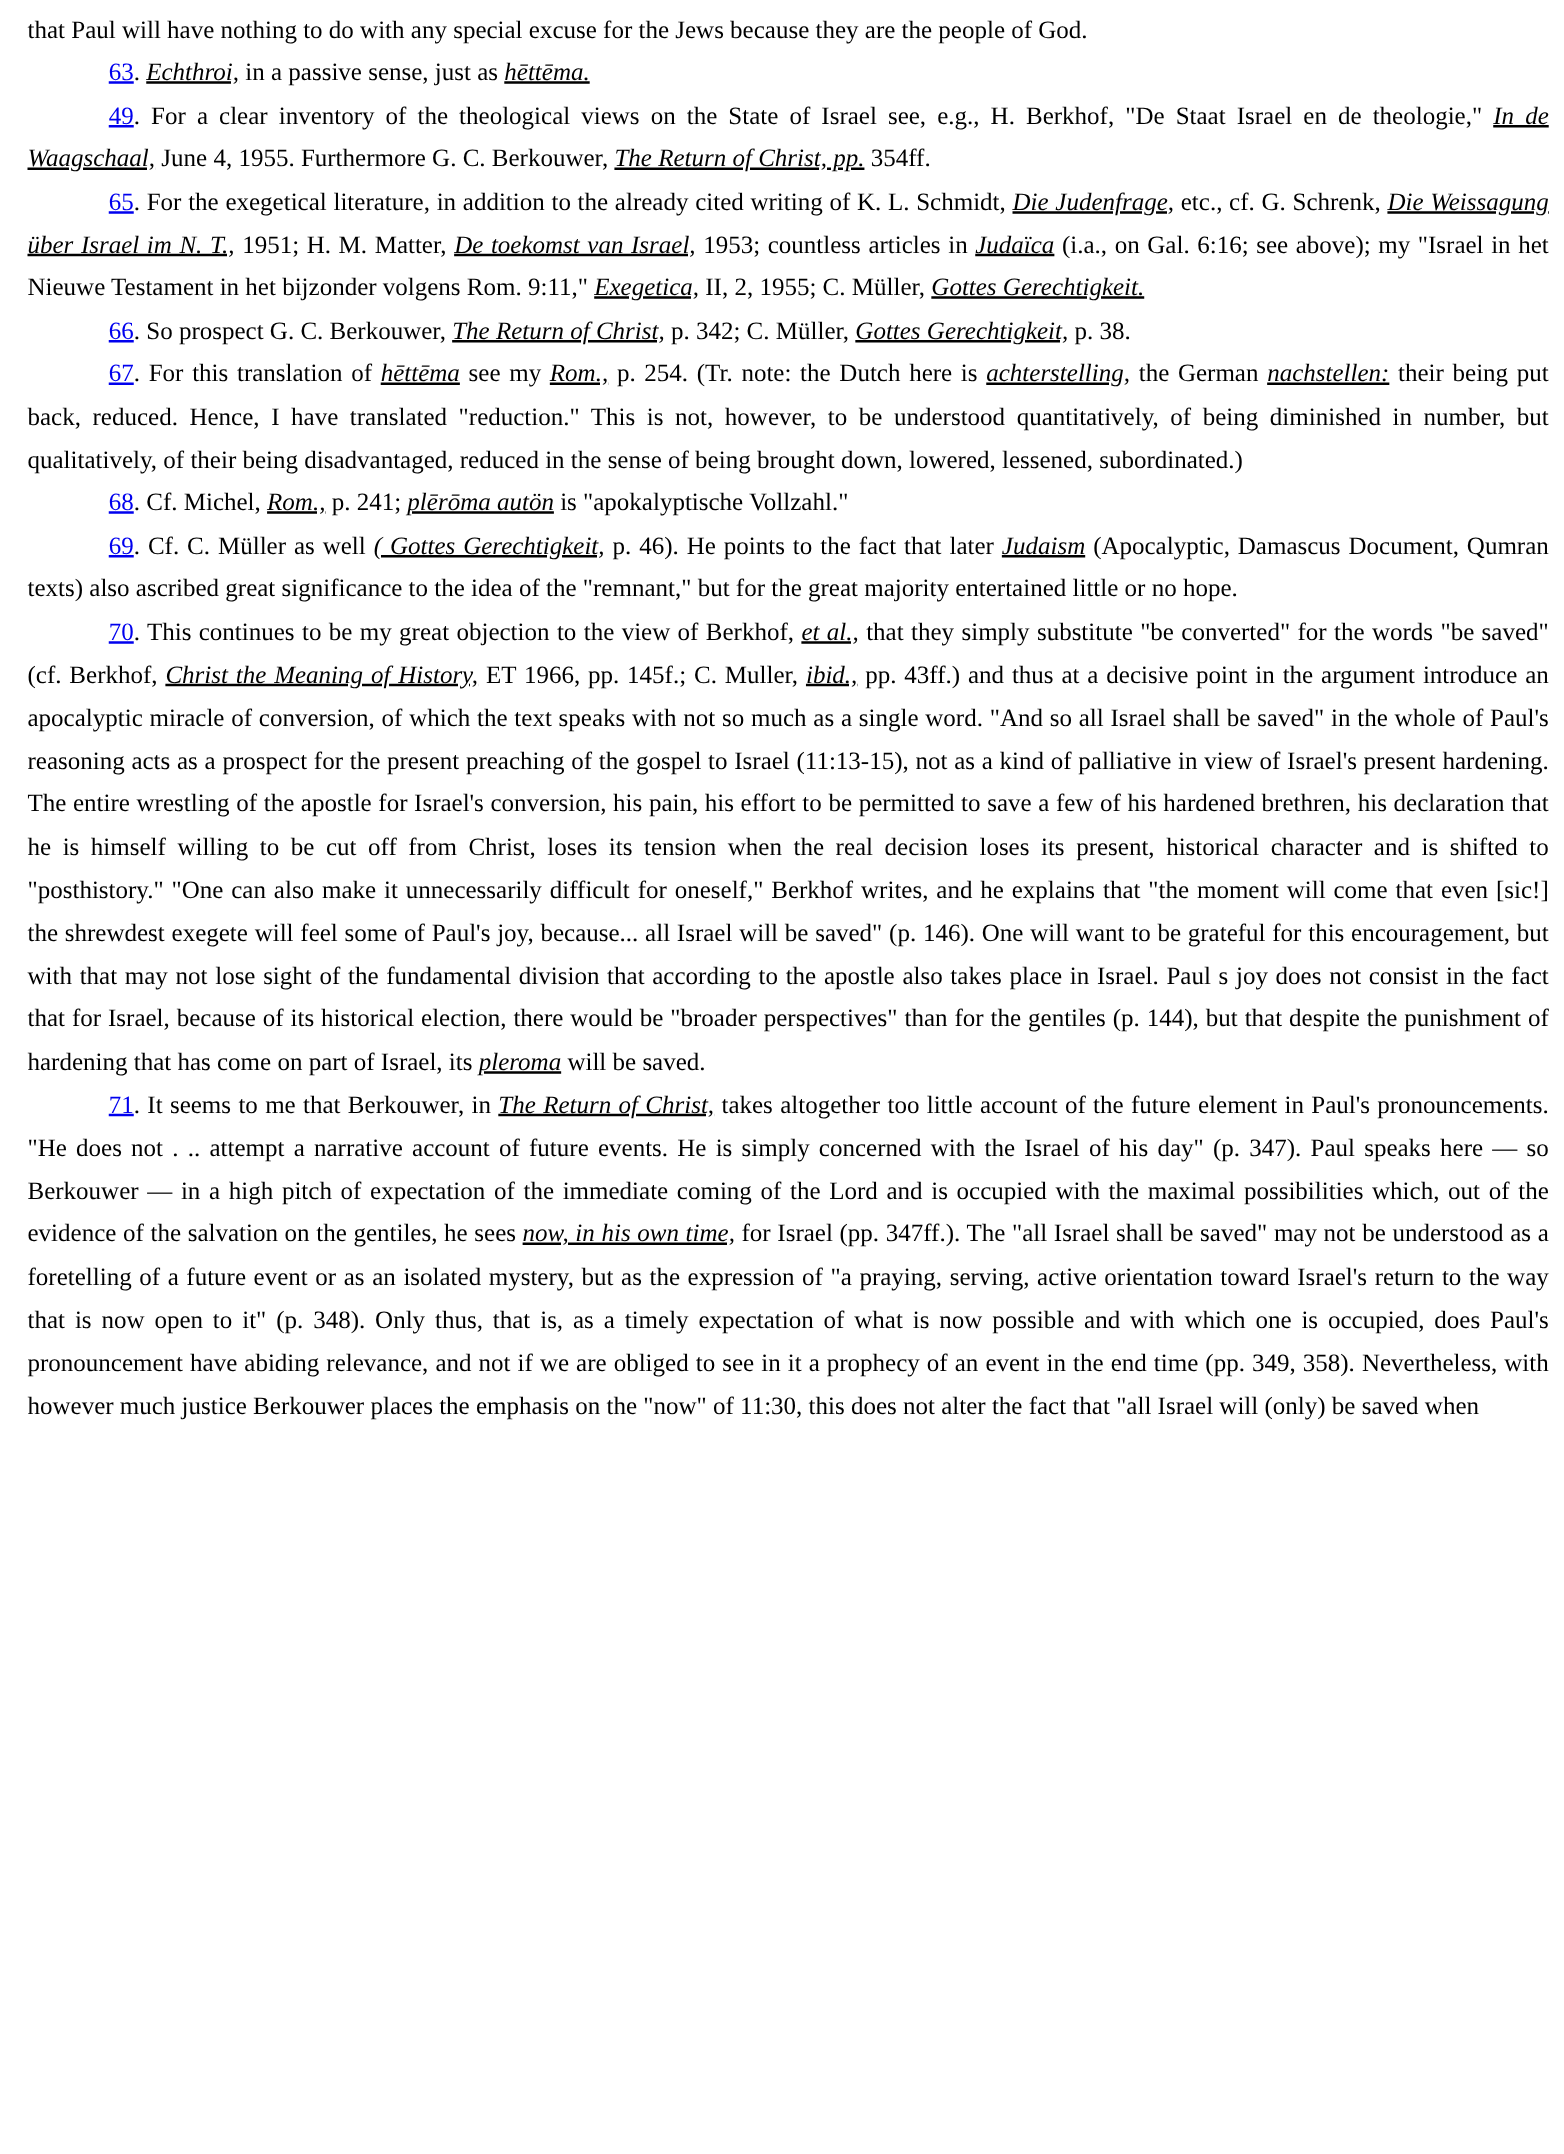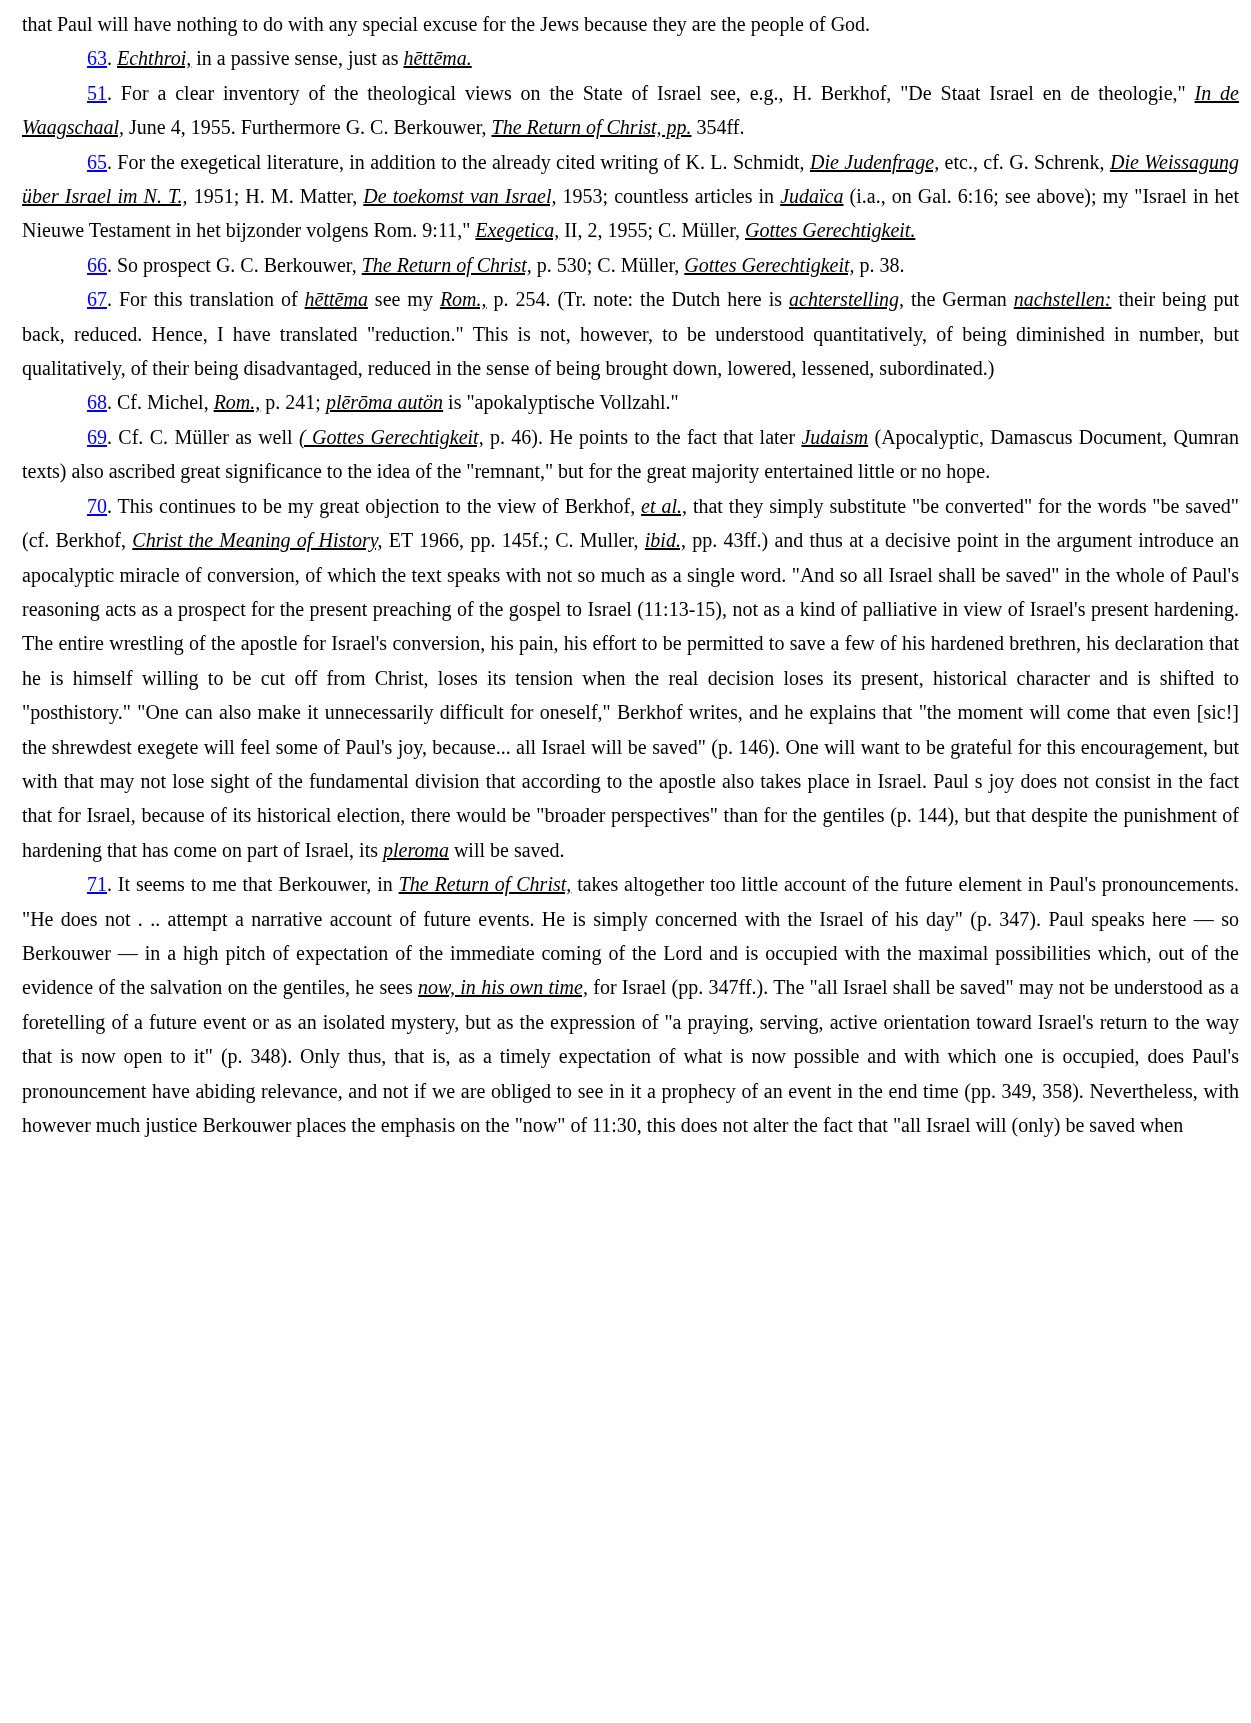--- a/index.html
+++ b/index.html
@@ -37,21 +37,21 @@
     color: var(--link-color, #0000ee);
     cursor: pointer;
   }
 </style>
 </head>
 <body style="background: rgb(255, 255, 255);">
 
 <main class="page" style="color: rgb(0, 0, 0);">
     <p class="para"><span>that Paul will have nothing to do with any special excuse for the Jews because they are the people of God.</span></p>
     <p class="para footnote"><a href="#" class="note-link">63</a><span>. </span><em class="ital">Echthroi,</em><span> in a passive sense, just as </span><em class="ital">hēttēma.</em></p>
-    <p class="para footnote"><a href="#" class="note-link">51</a><span>. For a clear inventory of the theological views on the State of Israel see, e.g., H. Berkhof, "De Staat Israel en de theologie," </span><em class="ital">In de Waagschaal,</em><span> June 4, 1955. Furthermore G. C. Berkouwer, </span><em class="ital">The Return of Christ, pp.</em><span> 354ff.</span></p>
+    <p class="para footnote"><a href="#" class="note-link">49</a><span>. For a clear inventory of the theological views on the State of Israel see, e.g., H. Berkhof, "De Staat Israel en de theologie," </span><em class="ital">In de Waagschaal,</em><span> June 4, 1955. Furthermore G. C. Berkouwer, </span><em class="ital">The Return of Christ, pp.</em><span> 354ff.</span></p>
     <p class="para footnote"><a href="#" class="note-link">65</a><span>. For the exegetical literature, in addition to the already cited writing of K. L. Schmidt, </span><em class="ital">Die Judenfrage,</em><span> etc., cf. G. Schrenk, </span><em class="ital">Die Weissagung über Israel im N. T.,</em><span> 1951; H. M. Matter, </span><em class="ital">De toekomst van Israel,</em><span> 1953; countless articles in </span><em class="ital">Judaïca</em><span> (i.a., on Gal. 6:16; see above); my "Israel in het Nieuwe Testament in het bijzonder volgens Rom. 9:11," </span><em class="ital">Exegetica,</em><span> II, 2, 1955; C. Müller, </span><em class="ital">Gottes Gerechtigkeit.</em></p>
-    <p class="para footnote"><a href="#" class="note-link">66</a><span>. So prospect G. C. Berkouwer, </span><em class="ital">The Return of Christ,</em><span> p. 530; C. Müller, </span><em class="ital">Gottes Gerechtigkeit,</em><span> p. 38.</span></p>
+    <p class="para footnote"><a href="#" class="note-link">66</a><span>. So prospect G. C. Berkouwer, </span><em class="ital">The Return of Christ,</em><span> p. 342; C. Müller, </span><em class="ital">Gottes Gerechtigkeit,</em><span> p. 38.</span></p>
     <p class="para footnote"><a href="#" class="note-link">67</a><span>. For this translation of </span><em class="ital">hēttēma</em><span> see my </span><em class="ital">Rom.,</em><span> p. 254. (Tr. note: the Dutch here is </span><em class="ital">achterstelling,</em><span> the German </span><em class="ital">nachstellen:</em><span> their being put back, reduced. Hence, I have translated "reduction." This is not, however, to be understood quantitatively, of being diminished in number, but qualitatively, of their being disadvantaged, reduced in the sense of being brought down, lowered, lessened, subordinated.)</span></p>
     <p class="para footnote"><a href="#" class="note-link">68</a><span>. Cf. Michel, </span><em class="ital">Rom.,</em><span> p. 241; </span><em class="ital">plērōma autön</em><span> is "apokalyptische Vollzahl."</span></p>
     <p class="para footnote"><a href="#" class="note-link">69</a><span>. Cf. C. Müller as well </span><em class="ital">( Gottes Gerechtigkeit,</em><span> p. 46). He points to the fact that later </span><em class="ital">Judaism</em><span> (Apocalyptic, Damascus Document, Qumran texts) also ascribed great significance to the idea of the "remnant," but for the great majority entertained little or no hope.</span></p>
     <p class="para footnote"><a href="#" class="note-link">70</a><span>. This continues to be my great objection to the view of Berkhof, </span><em class="ital">et al.,</em><span> that they simply substitute "be converted" for the words "be saved" (cf. Berkhof, </span><em class="ital">Christ the Meaning of History,</em><span> ET 1966, pp. 145f.; C. Muller, </span><em class="ital">ibid.,</em><span> pp. 43ff.) and thus at a decisive point in the argument introduce an apocalyptic miracle of conversion, of which the text speaks with not so much as a single word. "And so all Israel shall be saved" in the whole of Paul's reasoning acts as a prospect for the present preaching of the gospel to Israel (11:13-15), not as a kind of palliative in view of Israel's present hardening. The entire wrestling of the apostle for Israel's conversion, his pain, his effort to be permitted to save a few of his hardened brethren, his declaration that he is himself willing to be cut off from Christ, loses its tension when the real decision loses its present, historical character and is shifted to "posthistory." "One can also make it unnecessarily difficult for oneself," Berkhof writes, and he explains that "the moment will come that even [sic!] the shrewdest exegete will feel some of Paul's joy, because... all Israel will be saved" (p. 146). One will want to be grateful for this encouragement, but with that may not lose sight of the fundamental division that according to the apostle also takes place in Israel. Paul s joy does not consist in the fact that for Israel, because of its historical election, there would be "broader perspectives" than for the gentiles (p. 144), but that despite the punishment of hardening that has come on part of Israel, its </span><em class="ital">pleroma</em><span> will be saved.</span></p>
     <p class="para footnote"><a href="#" class="note-link">71</a><span>. It seems to me that Berkouwer, in </span><em class="ital">The Return of Christ,</em><span> takes altogether too little account of the future element in Paul's pronouncements. "He does not . .. attempt a narrative account of future events. He is simply concerned with the Israel of his day" (p. 347). Paul speaks here — so Berkouwer — in a high pitch of expectation of the immediate coming of the Lord and is occupied with the maximal possibilities which, out of the evidence of the salvation on the gentiles, he sees </span><em class="ital">now, in his own time,</em><span> for Israel (pp. 347ff.). The "all Israel shall be saved" may not be understood as a foretelling of a future event or as an isolated mystery, but as the expression of "a praying, serving, active orientation toward Israel's return to the way that is now open to it" (p. 348). Only thus, that is, as a timely expectation of what is now possible and with which one is occupied, does Paul's pronouncement have abiding relevance, and not if we are obliged to see in it a prophecy of an event in the end time (pp. 349, 358). Nevertheless, with however much justice Berkouwer places the emphasis on the "now" of 11:30, this does not alter the fact that "all Israel will (only) be saved when</span></p>
   </main>
 
 </body></html>

